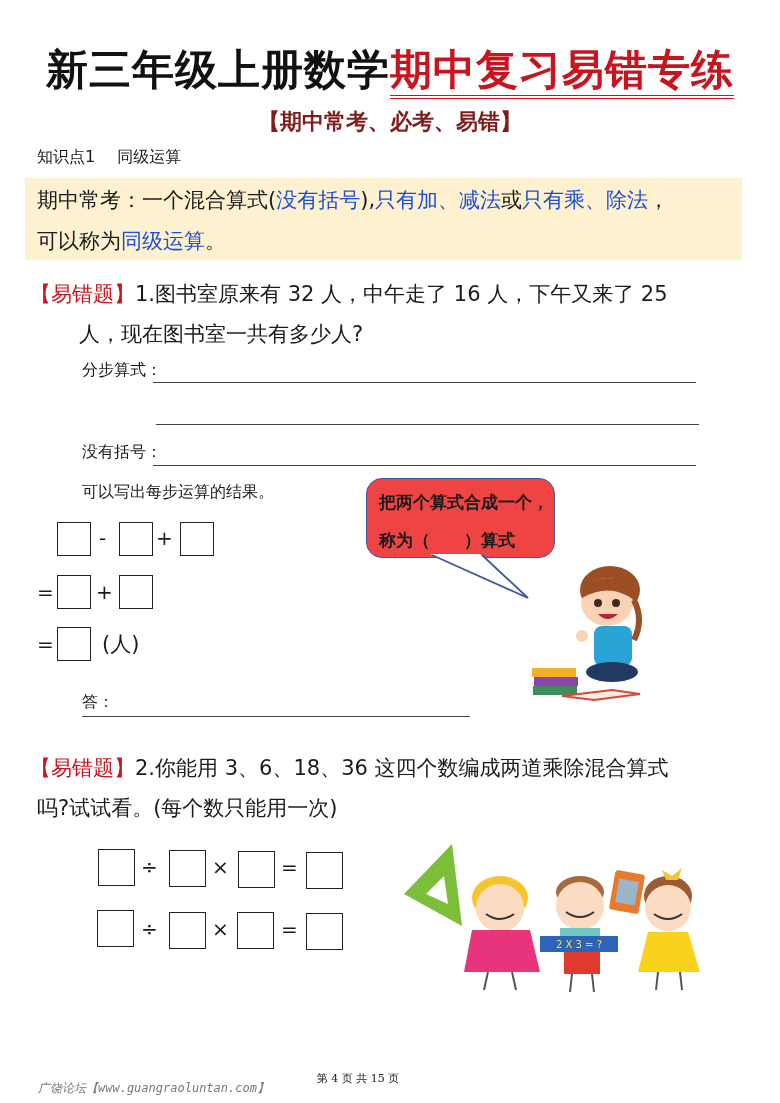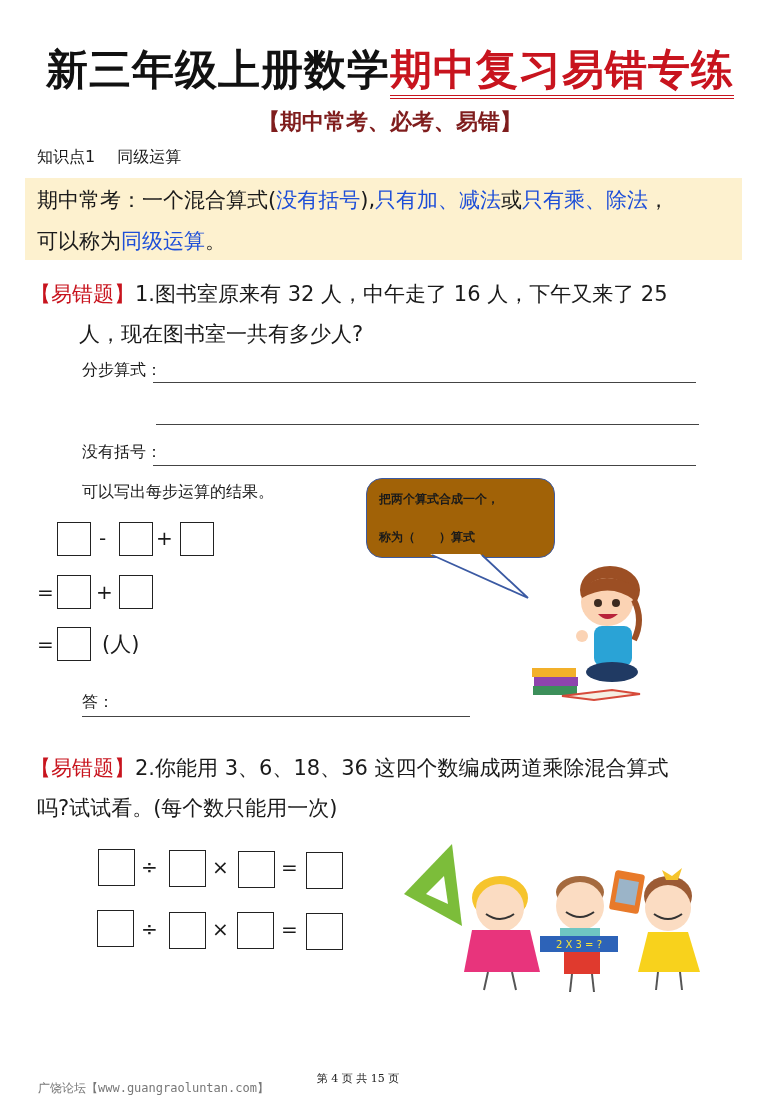--- a/index.html
+++ b/index.html
@@ -16,24 +16,24 @@
   .kp span + span { margin-left:22px; }
   .tipbox { left:25px; top:178px; width:717px; height:82px; background:#fdf1cf; }
   .tipline { left:37px; font-size:21px; white-space:nowrap; }
   .red { color:#1d4ed8; }
   .q { left:37px; font-size:21px; white-space:nowrap; }
   .tag { color:#c8141e; }
   .label { left:37px; font-size:16px;margin-left:45px; }
   .line { height:0; border-top:1.5px solid #444; }
   .box { width:34px; height:34px; border:1.6px solid #222; box-sizing:border-box; background:#fff; }
   .op { font-size:20px; }
-  .bubble { left:366px; top:478px; width:187px; height:78px; border:1.8px solid #3b5aa3; border-radius:16px; background:#a16207;
-            font-family:"DejaVu Serif","Liberation Serif",serif; font-size:12px; font-weight:bold; }
+  .bubble { left:366px; top:478px; width:187px; height:78px; border:1.8px solid #3b5aa3; border-radius:16px; background:#ef4444;
+            font-family:"DejaVu Serif","Liberation Serif",serif; font-size:17px; font-weight:bold; }
   .bubble div { position:absolute; left:12px; white-space:nowrap; }
-  .footer-left { left:38px; top:1080px; font-size:12px; color:#777; font-family:"DejaVu Sans Mono","Liberation Mono",monospace; }
+  .footer-left { left:38px; top:1080px; font-size:12px; color:#777; font-family:"DejaVu Sans Mono","Liberation Mono",monospace;font-style:italic; }
   .footer-center { left:0; width:716px; top:1071px; text-align:center; font-size:11px; color:#222; font-family:"DejaVu Serif","Liberation Serif",serif; }
   .box2 { width:37px; height:37px; border:1.8px solid #222; box-sizing:border-box; }
 </style>
 </head>
 <body>
 
 <div class="abs title">
   <span class="black">新三年级上册数学</span><span class="red">期中复习易错专练</span>
 </div>
 <div class="abs subtitle">【期中常考、必考、易错】</div>

